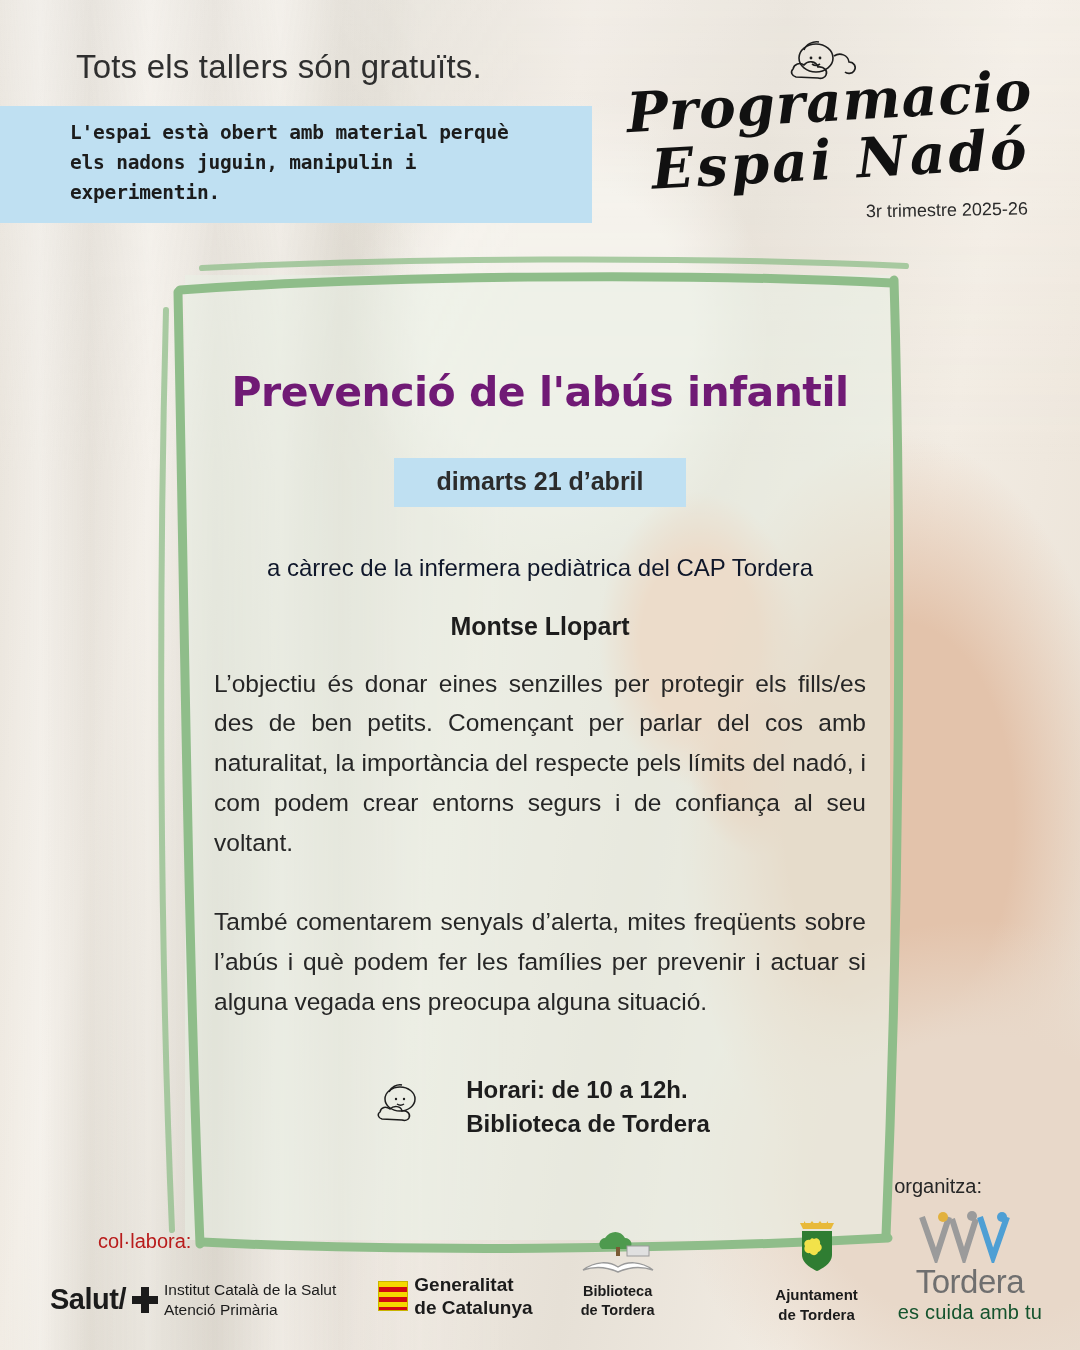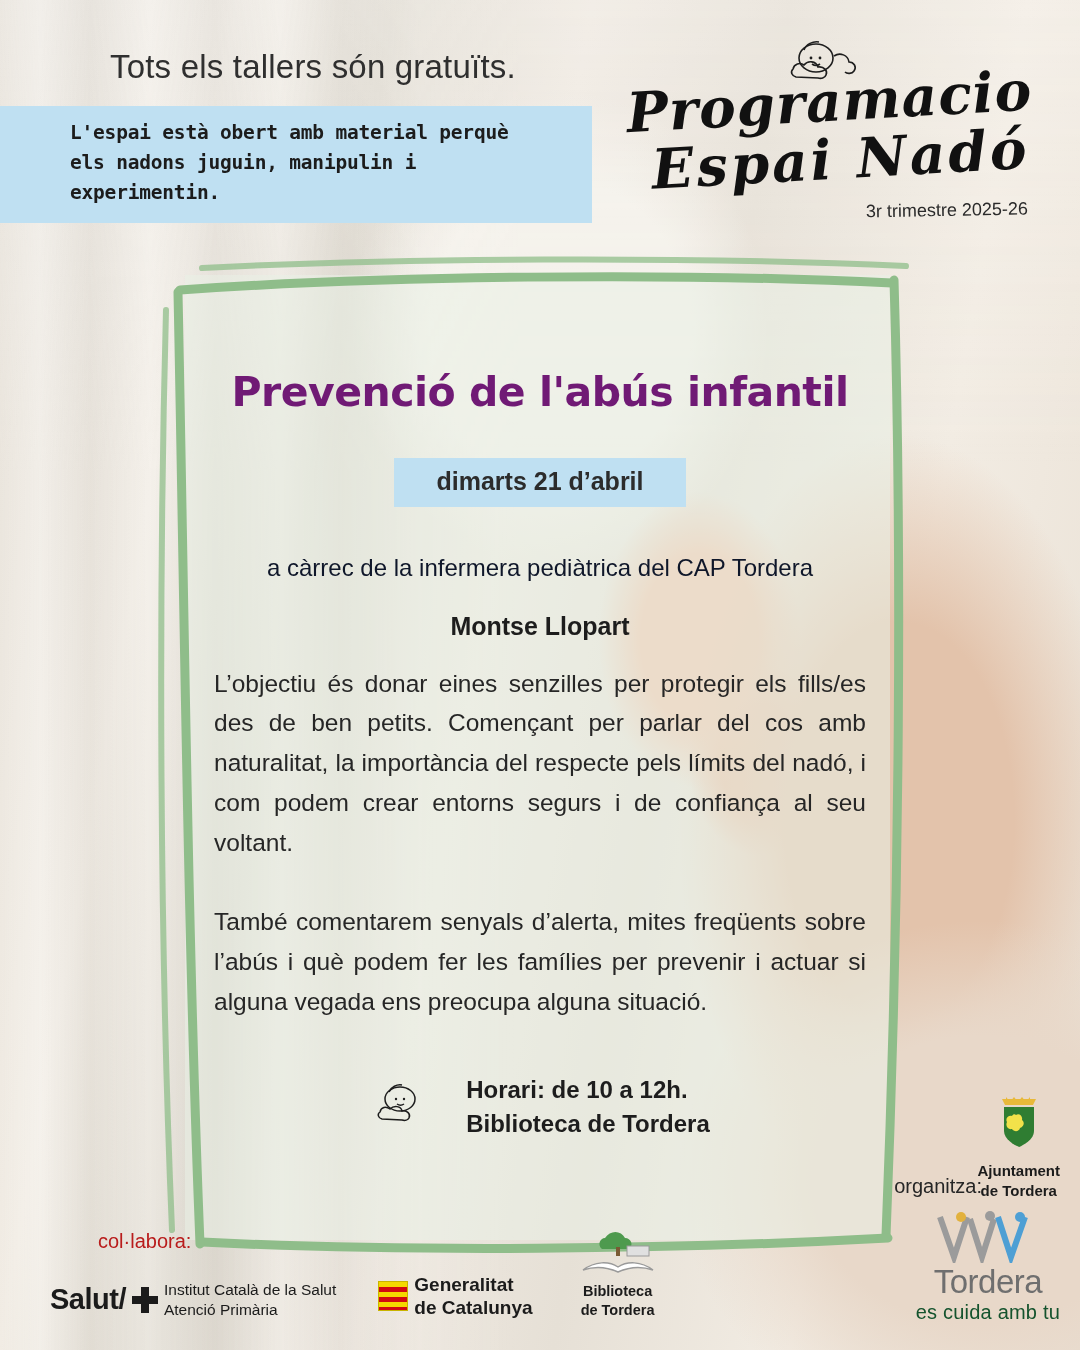--- a/index.html
+++ b/index.html
@@ -47,21 +47,21 @@
   
   .top-left {
     position: absolute;
     left: 0;
     top: 48px;
     width: 600px;
   }
   .free-line {
     font-size: 33px;
     color: #2f2f2f;
-    padding-left: 110px;
+    padding-left: 76px;
     letter-spacing: .2px;
   }
   .blue-band {
     margin-top: 20px;
     background: #bfe0f2;
     padding: 12px 70px 14px 70px;
     width: 592px;
   }
   .blue-band p {
     font-family: "DejaVu Sans Mono", monospace;
@@ -208,26 +208,25 @@
   .logos-left {
     position: absolute;
     left: 50px;
     bottom: 30px;
     display: flex;
     align-items: flex-end;
     gap: 42px;
   }
   .logos-right {
     position: absolute;
-    right: 20px;
+    right: 38px;
     bottom: 26px;
     display: flex;
     align-items: flex-end;
-    gap: 11px;
-    flex-direction: column;
+    gap: 40px;
   }
 
   .logo { display: flex; align-items: center; gap: 6px; }
   .salut-word {
     font-size: 29px;
     font-weight: 600;
     color: #1b1b1b;
     letter-spacing: -.5px;
   }
   .cross {

